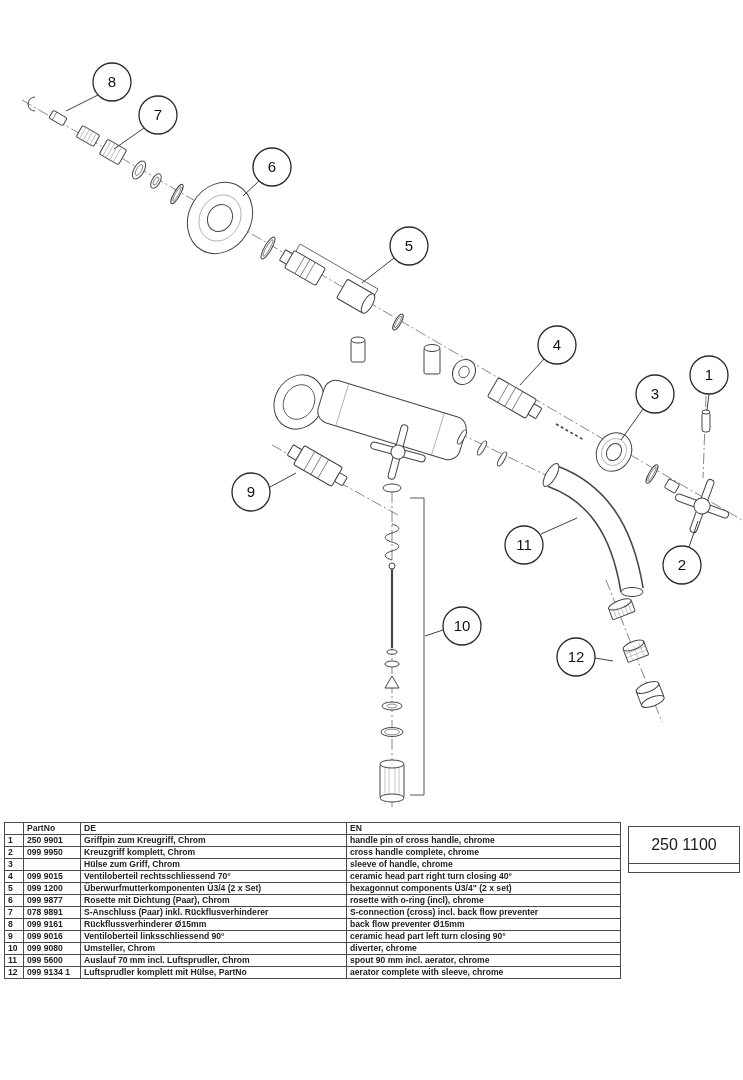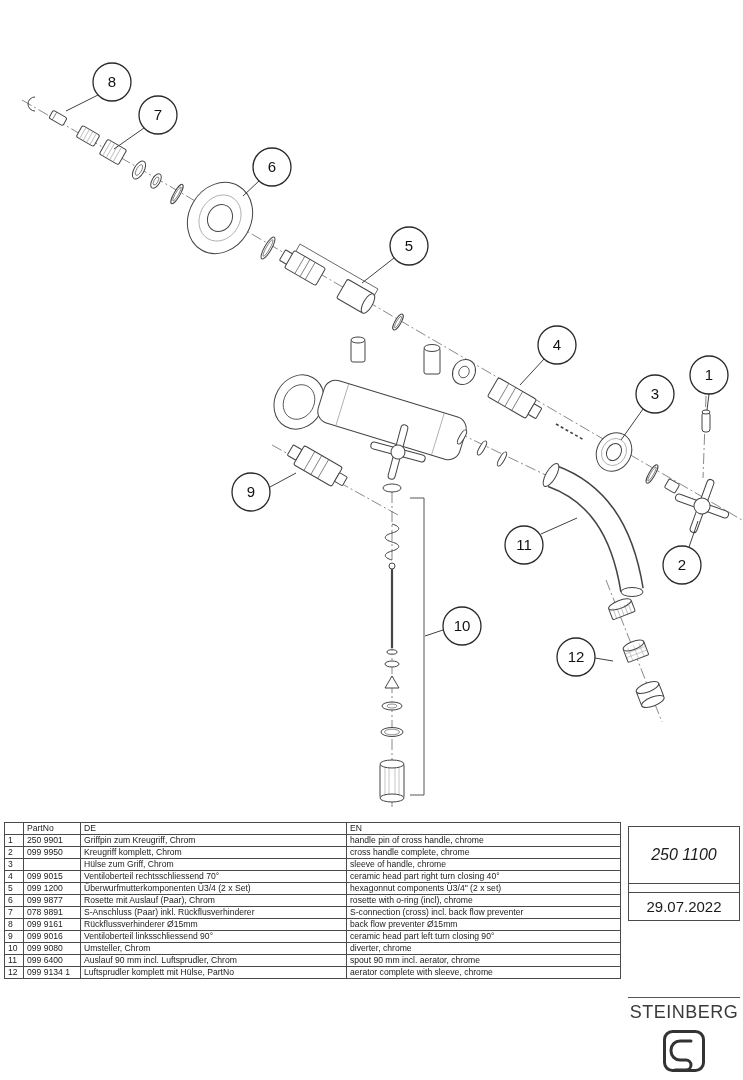--- a/index.html
+++ b/index.html
@@ -5,26 +5,26 @@
   * { box-sizing: border-box; }
   html,body { margin:0; padding:0; background:#ddd; }
   .page { position:relative; width:743px; height:1080px; background:#fff;
           font-family:"Liberation Sans","DejaVu Sans",sans-serif; color:#1a1a1a; overflow:hidden; }
   .drawing { position:absolute; left:0; top:0; }
   .cl { stroke:#555; stroke-width:0.7; stroke-dasharray:11 3 2 3; fill:none; }
   .callout circle { fill:#fff; stroke:#2a2a2a; stroke-width:1.3; }
   .callout line { stroke:#2a2a2a; stroke-width:0.9; }
   .callout text { font-family:"Liberation Sans",sans-serif; font-size:15px; fill:#111; text-anchor:middle; }
   .parts-table { position:absolute; left:4px; top:822px; width:616px; border-collapse:collapse; table-layout:fixed; }
-  .parts-table th, .parts-table td { border:1px solid #4a4a4a; font-size:8.6px; font-weight:400;
+  .parts-table th, .parts-table td { border:1px solid #4a4a4a; font-size:8.6px; font-weight:700;
       text-align:left; padding:0 3px; height:11.8px; line-height:11px; white-space:nowrap; overflow:hidden; color:#222; }
   .c-idx { width:19px; } .c-no { width:57px; } .c-de { width:266px; } .c-en { width:274px; }
   .info-panel { position:absolute; left:628px; top:826px; width:112px; }
   .box { border:1px solid #4a4a4a; display:flex; align-items:center; justify-content:center; background:#fff; }
-  .doc-number-box { height:58px; font-size:16px;font-style:italic; }
+  .doc-number-box { height:38px; font-size:16px; }
   .spacer-box { height:10px; margin-top:-1px; }
   .date-box { height:29px; margin-top:-1px; font-size:15px; }
   .brand-block { position:absolute; left:628px; top:997px; width:112px; border-top:1.5px solid #555; text-align:center; }
   .brand-name { font-size:18px; letter-spacing:0.5px; color:#3a3a3a; padding:4px 0 0; }
   .brand-logo { display:block; margin:5px auto 0; }
 </style>
 </head>
 <body>
 
 <div class="page">
@@ -332,21 +332,21 @@
     <tbody>
       <tr>
           <td>1</td>
           <td>250 9901</td>
           <td>Griffpin zum Kreugriff, Chrom</td>
           <td>handle pin of cross handle, chrome</td>
         </tr>
       <tr>
           <td>2</td>
           <td>099 9950</td>
-          <td>Kreugriff komplett, Chrom</td>
+          <td>Kreuzgriff komplett, Chrom</td>
           <td>cross handle complete, chrome</td>
         </tr>
       <tr>
           <td>3</td>
           <td></td>
           <td>Hülse zum Griff, Chrom</td>
           <td>sleeve of handle, chrome</td>
         </tr>
       <tr>
           <td>4</td>
@@ -356,21 +356,21 @@
         </tr>
       <tr>
           <td>5</td>
           <td>099 1200</td>
           <td>Überwurfmutterkomponenten Ü3/4 (2 x Set)</td>
           <td>hexagonnut components Ü3/4" (2 x set)</td>
         </tr>
       <tr>
           <td>6</td>
           <td>099 9877</td>
-          <td>Rosette mit Auslauf (Paar), Chrom</td>
+          <td>Rosette mit Dichtung (Paar), Chrom</td>
           <td>rosette with o-ring (incl), chrome</td>
         </tr>
       <tr>
           <td>7</td>
           <td>078 9891</td>
           <td>S-Anschluss (Paar) inkl. Rückflusverhinderer</td>
           <td>S-connection (cross) incl. back flow preventer</td>
         </tr>
       <tr>
           <td>8</td>
@@ -385,44 +385,34 @@
           <td>ceramic head part left turn closing 90°</td>
         </tr>
       <tr>
           <td>10</td>
           <td>099 9080</td>
           <td>Umsteller, Chrom</td>
           <td>diverter, chrome</td>
         </tr>
       <tr>
           <td>11</td>
-          <td>099 6400</td>
-          <td>Auslauf 90 mm incl. Luftsprudler, Chrom</td>
+          <td>099 5600</td>
+          <td>Auslauf 70 mm incl. Luftsprudler, Chrom</td>
           <td>spout 90 mm incl. aerator, chrome</td>
         </tr>
       <tr>
           <td>12</td>
           <td>099 9134 1</td>
           <td>Luftsprudler komplett mit Hülse, PartNo</td>
           <td>aerator complete with sleeve, chrome</td>
         </tr>
     </tbody>
   </table>
 
   <div class="info-panel">
     <div class="box doc-number-box">
       <span>250 1100</span>
     </div>
     <div class="box spacer-box"></div>
-    <div class="box date-box">
-      <span>29.07.2022</span>
-    </div>
   </div>
 
-  <div class="brand-block">
-    <div class="brand-name">STEINBERG</div>
-    <svg class="brand-logo" width="46" height="46" viewBox="0 0 46 46">
-      <rect x="3.5" y="3.5" width="39" height="39" rx="8" fill="none" stroke="#333" stroke-width="3"></rect>
-      <path d="M 30 13 H 19 a 9 9 0 0 0 -9 9 v 1 a 9 9 0 0 0 9 9 h 6 a 5 5 0 0 1 0 10 h -11" fill="none" stroke="#333" stroke-width="3" stroke-linecap="round"></path>
-    </svg>
-  </div>
 
 </div>
 
 </body></html>

